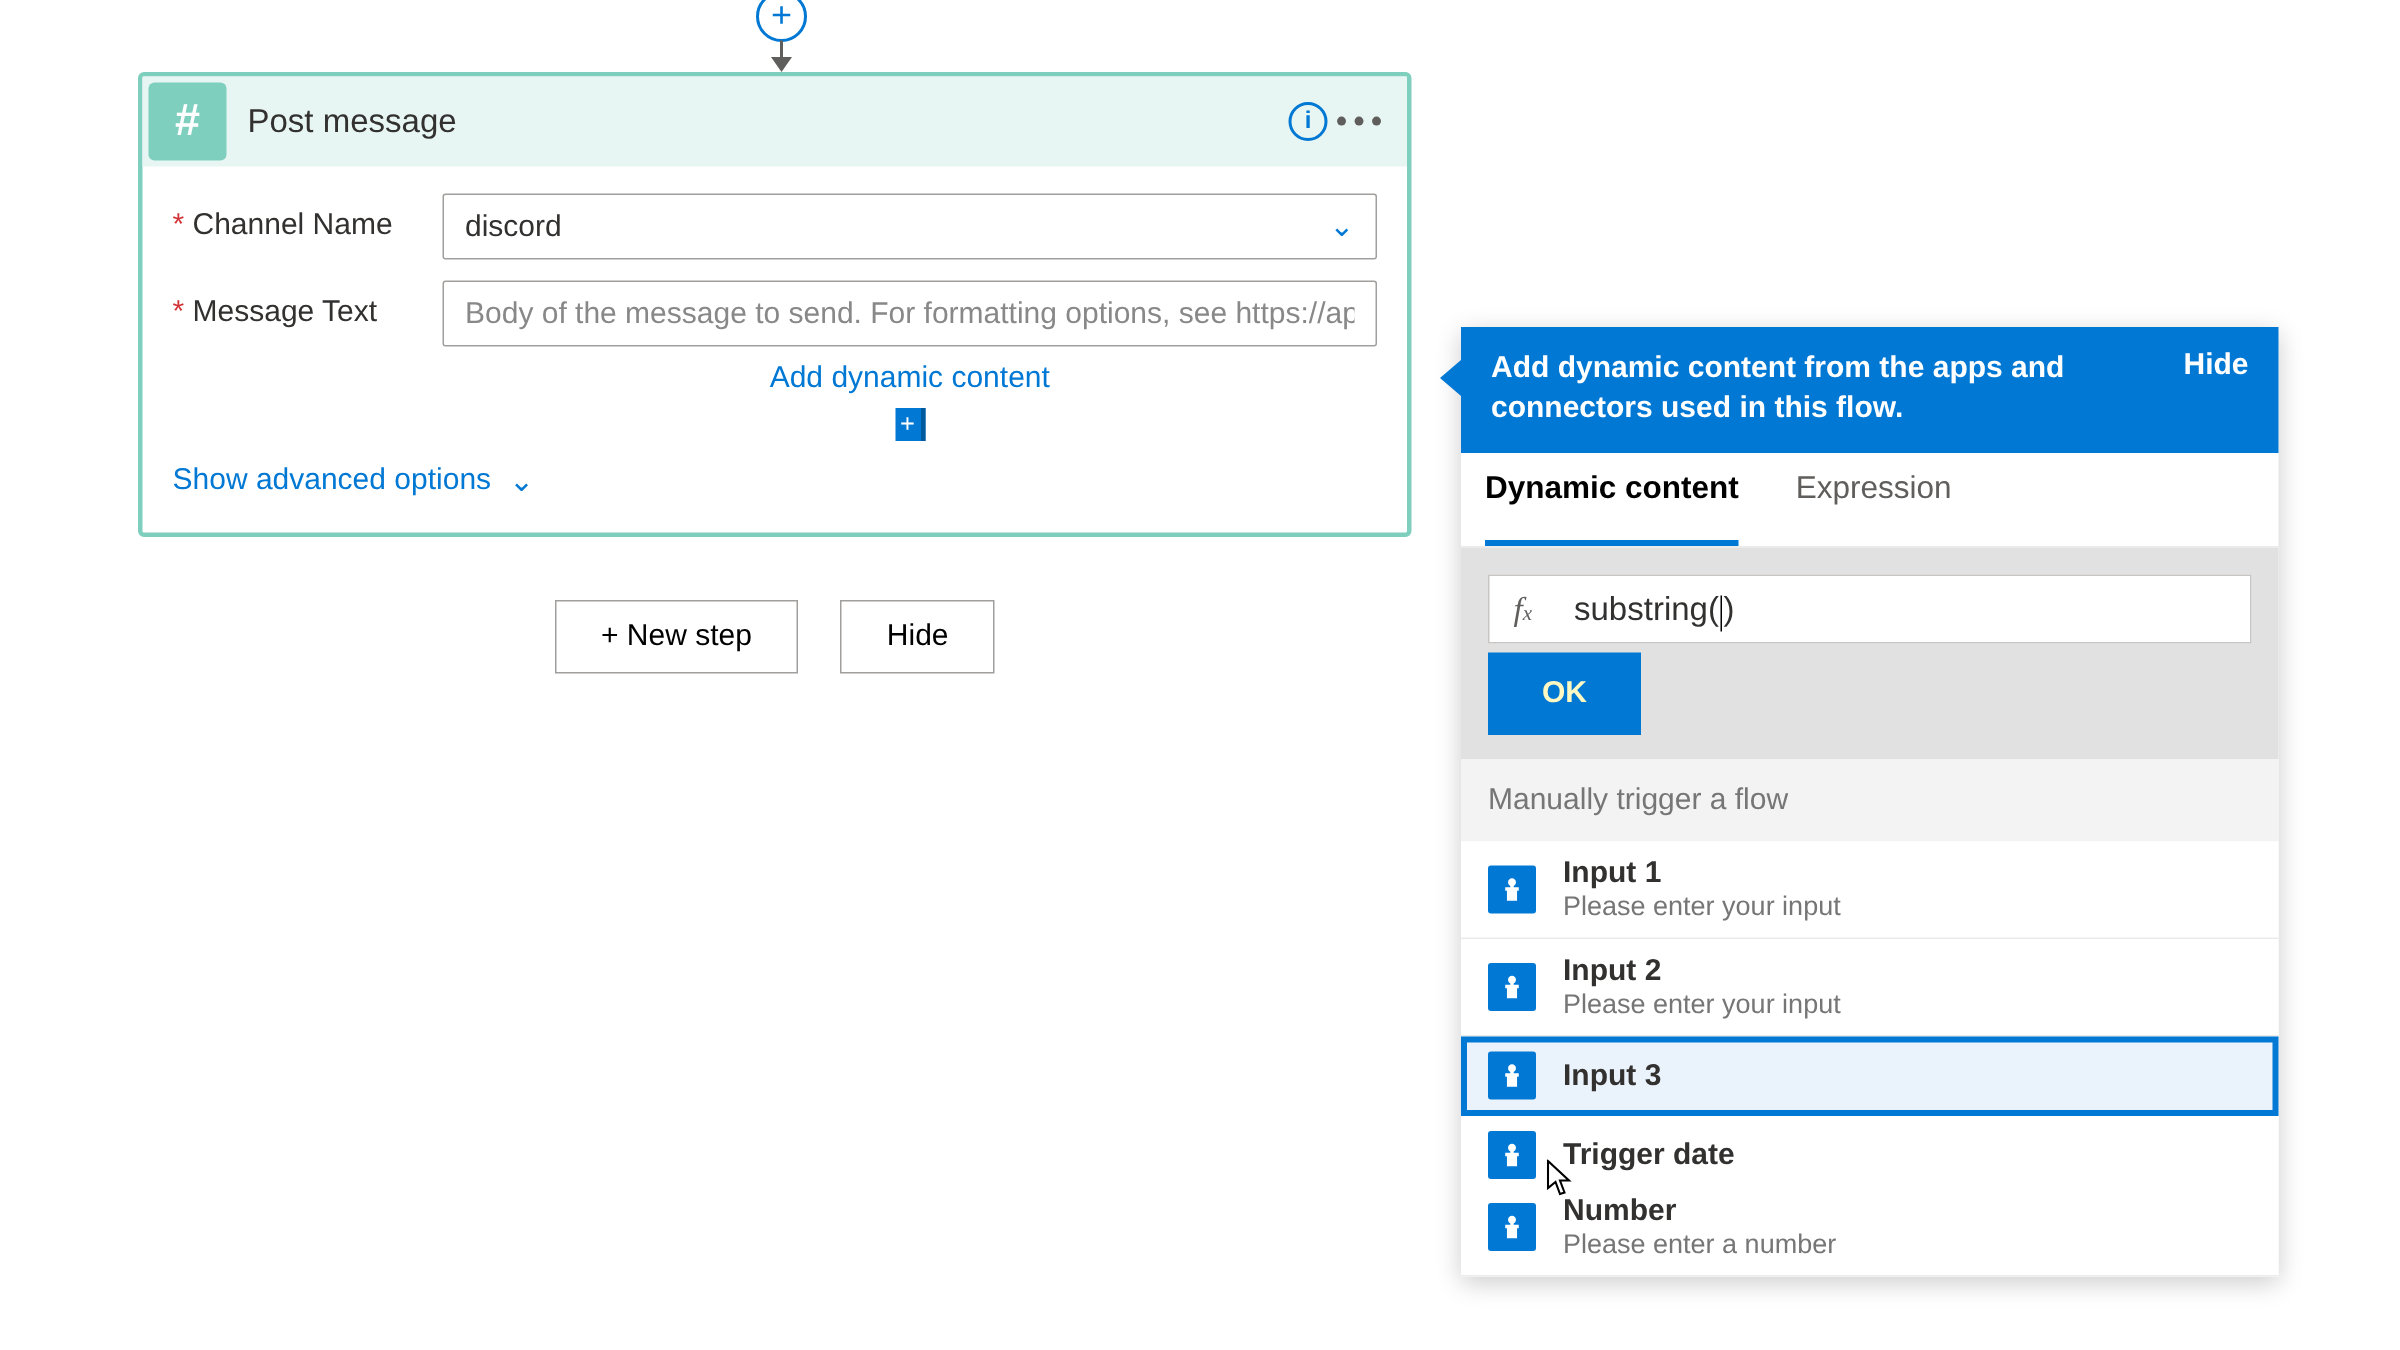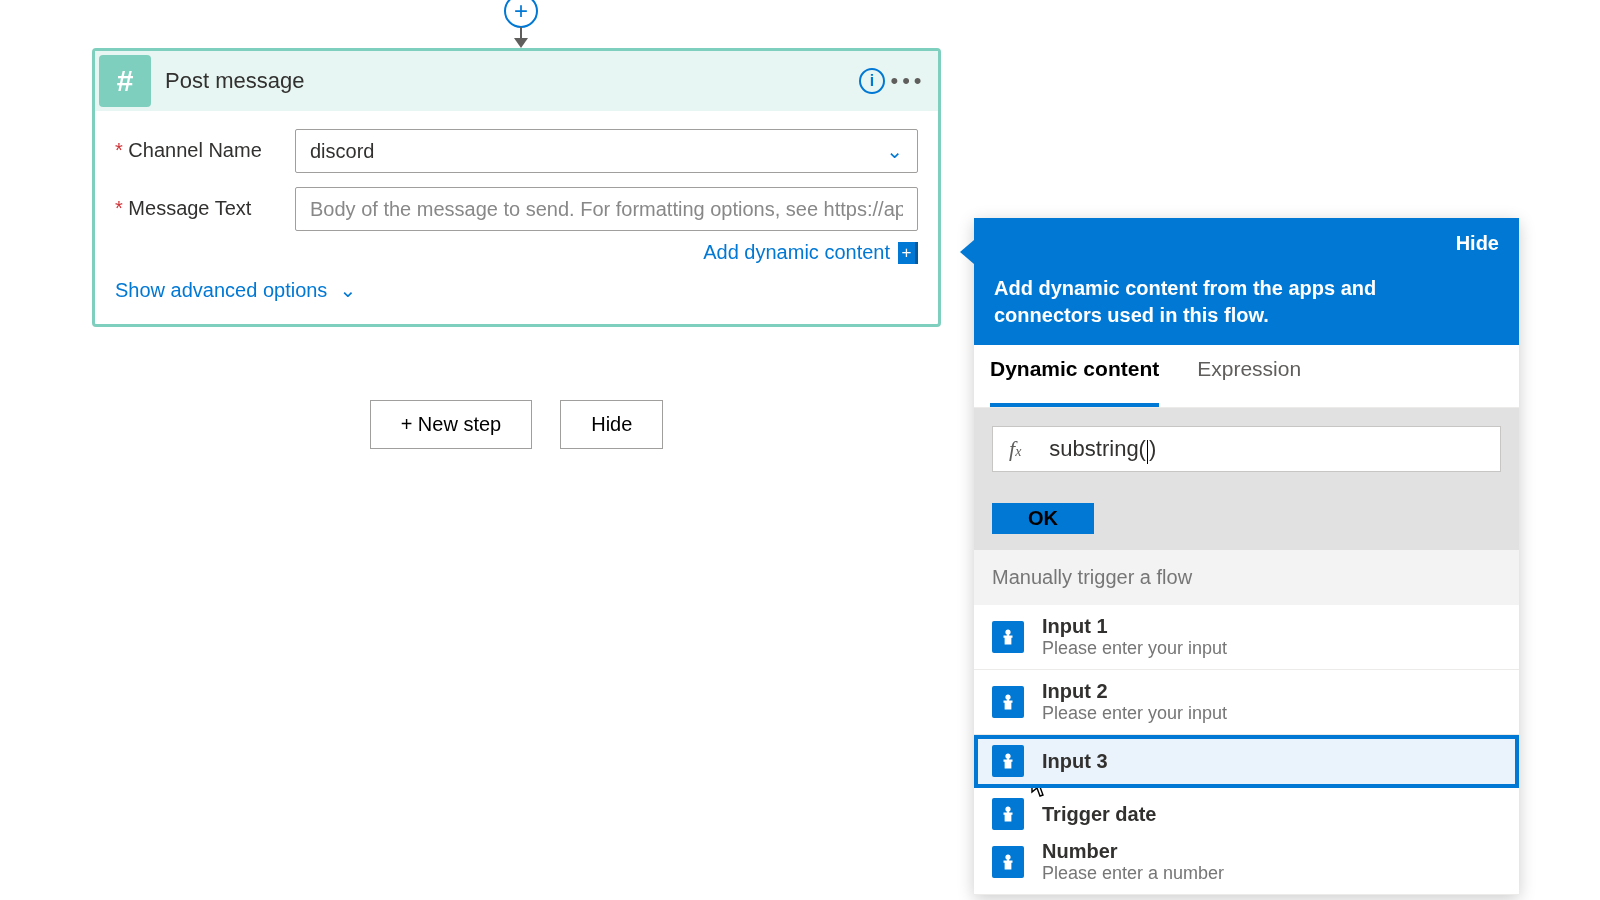--- a/index.html
+++ b/index.html
@@ -24,46 +24,46 @@
 
   .card-body { padding:18px 20px 22px; }
   .field-row { display:flex; align-items:flex-start; margin-bottom:14px; }
   .field-label { width:180px; font-size:20px; color:#323130; padding-top:10px; }
   .req { color:#d13438; }
   .field-ctl { flex:1; }
   .select, .textinput { width:100%; border:1px solid #a19f9d; border-radius:2px; font-size:20px; height:44px; display:flex; align-items:center; padding:4px 14px; color:#323130; position:relative; background:#fff; }
   .select-caret { position:absolute; right:14px; top:50%; transform:translateY(-50%); color:#0078d4; font-size:20px; }
   .textinput input { border:none; outline:none; font-size:20px; width:100%; background:transparent; }
   .textinput input::placeholder { color:#888; }
-  .add-dyn { display:flex; justify-content:flex-end; align-items:center; gap:8px; margin:-4px 0 14px 180px; }
+  .add-dyn { display:flex; justify-content:flex-end; align-items:center; gap:8px; margin:-4px 0 14px 180px;flex-direction:column; }
   .add-dyn a { color:#0078d4; font-size:20px; text-decoration:none; cursor:pointer; }
   .plus-chip { width:20px; height:22px; background:#0078d4; color:#fff; font-size:17px; display:flex; align-items:center; justify-content:center; border-right:3px solid #005a9e; }
   .show-adv { display:flex; align-items:center; gap:12px; color:#0078d4; font-size:20px; cursor:pointer; }
 
   
   .btn-row { position:absolute; left:92px; top:400px; width:849px; display:flex; justify-content:center; gap:28px; }
   .btn { border:1px solid #a19f9d; background:#fff; font-size:20px; padding:12px 30px; cursor:pointer; }
 
   
   .flyout { position:absolute; left:974px; top:218px; width:545px; background:#fff; box-shadow:0 4px 16px rgba(0,0,0,.2); }
   .flyout::before { content:''; position:absolute; left:-14px; top:22px; border-top:12px solid transparent; border-bottom:12px solid transparent; border-right:14px solid #0078d4; }
   .fly-head { background:#0078d4; color:#fff; padding:14px 20px 16px; display:flex; gap:14px; }
-  .fly-head-text { font-size:20px; line-height:1.35; font-weight:600; flex:1;margin-top:43px; }
+  .fly-head-text { font-size:20px; line-height:1.35; font-weight:600; flex:1; }
   .fly-hide { font-size:20px; font-weight:600; cursor:pointer;margin-left:38px; }
   .tablist { display:flex; padding:12px 16px 0; border-bottom:1px solid #edebe9; gap:38px; }
   .tab { font-size:21px; font-weight:600; color:#323130; padding-bottom:22px; cursor:pointer; }
   .tab.active { color:#000; border-bottom:4px solid #0078d4; }
   .tab.inactive { color:#605e5c; font-weight:400; }
   .fx-zone { background:#e1e1e1; padding:18px 18px 16px; }
   .fx-input { background:#fff; border:1px solid #c8c6c4; display:flex; align-items:center; height:46px; padding:0 16px; }
   .fx-glyph { font-family:"Times New Roman", serif; font-style:italic; font-size:22px; color:#605e5c; margin-right:28px; }
   .fx-text { font-size:22px; color:#323130; display:flex; align-items:center; }
   .caret { display:inline-block; width:1px; height:24px; background:#000; margin:0 1px; transform:translateY(3px); animation:blink 1.1s step-end infinite; }
   @keyframes blink { 50% { opacity:0; } }
-  .ok-btn { margin-top:31px; background:#0078d4; color:#000000; border:none; font-size:20px; font-weight:600; padding:4px 36px; cursor:pointer; }
+  .ok-btn { margin-top:6px; background:#0078d4; color:#fef9c3; border:none; font-size:20px; font-weight:600; padding:16px 36px; cursor:pointer; }
   .sec-title { padding:16px 18px; color:#767676; font-size:20px; background:#f3f3f3;}
   .dyn-item { display:flex; align-items:center; padding:10px 18px; gap:18px; border-bottom:1px solid #edebe9; cursor:pointer; background:#fff; position:relative; }
   .dyn-item.selected { background:#eaf2fb; outline:4px solid #0078d4; outline-offset:-4px; z-index:2;}
   .dyn-icon { width:32px; height:32px; background:#0078d4; border-radius:2px; display:flex; align-items:center; justify-content:center; flex-shrink:0; }
   .dyn-icon svg { width:18px; height:18px; fill:#fff; }
   .dyn-labels { display:flex; flex-direction:column; }
   .dyn-name { font-size:20px; font-weight:600; color:#323130; }
   .dyn-desc { font-size:18px; color:#767676; }
   .last-item { border-bottom:none; padding-bottom:0; }
 

